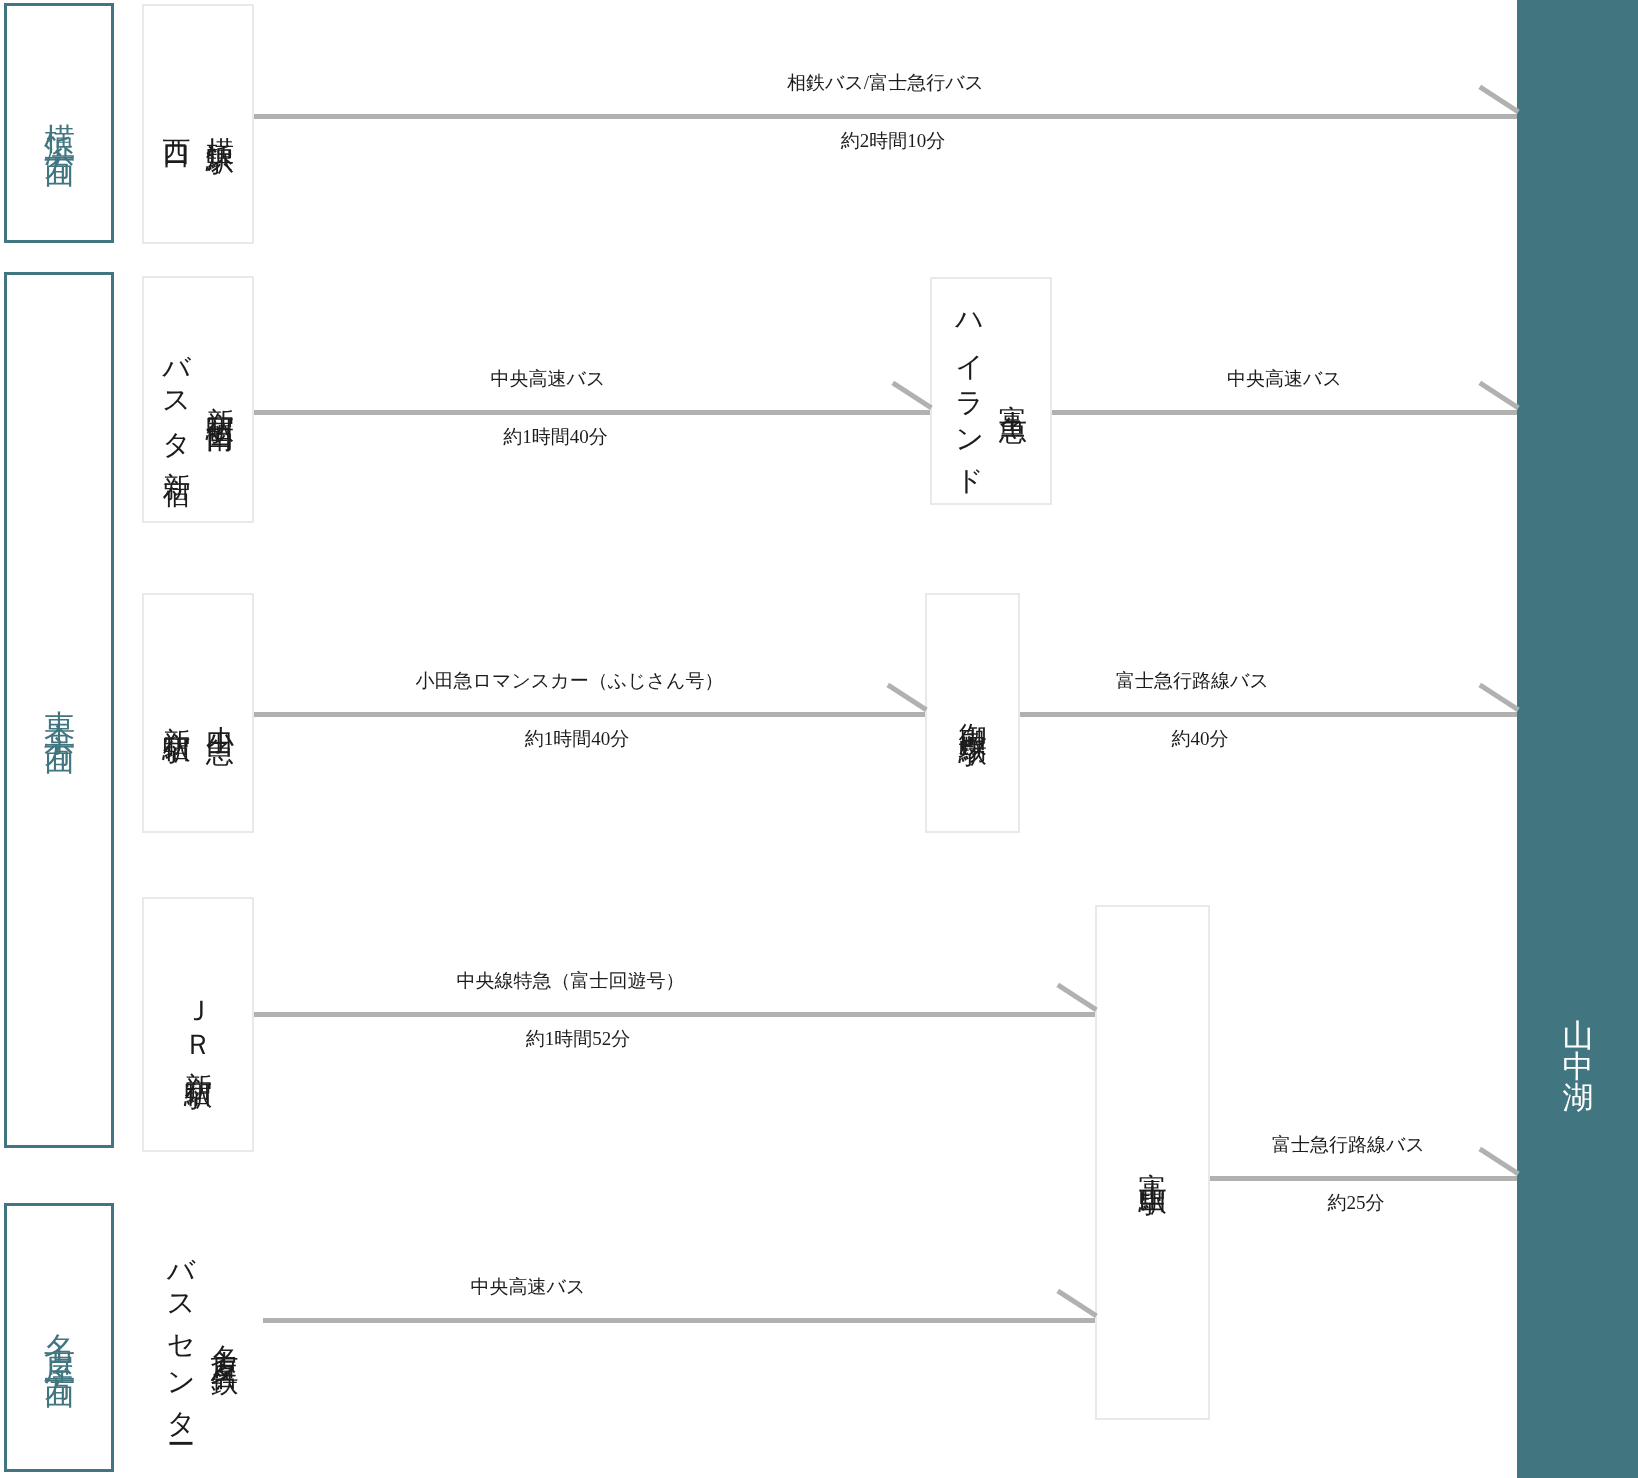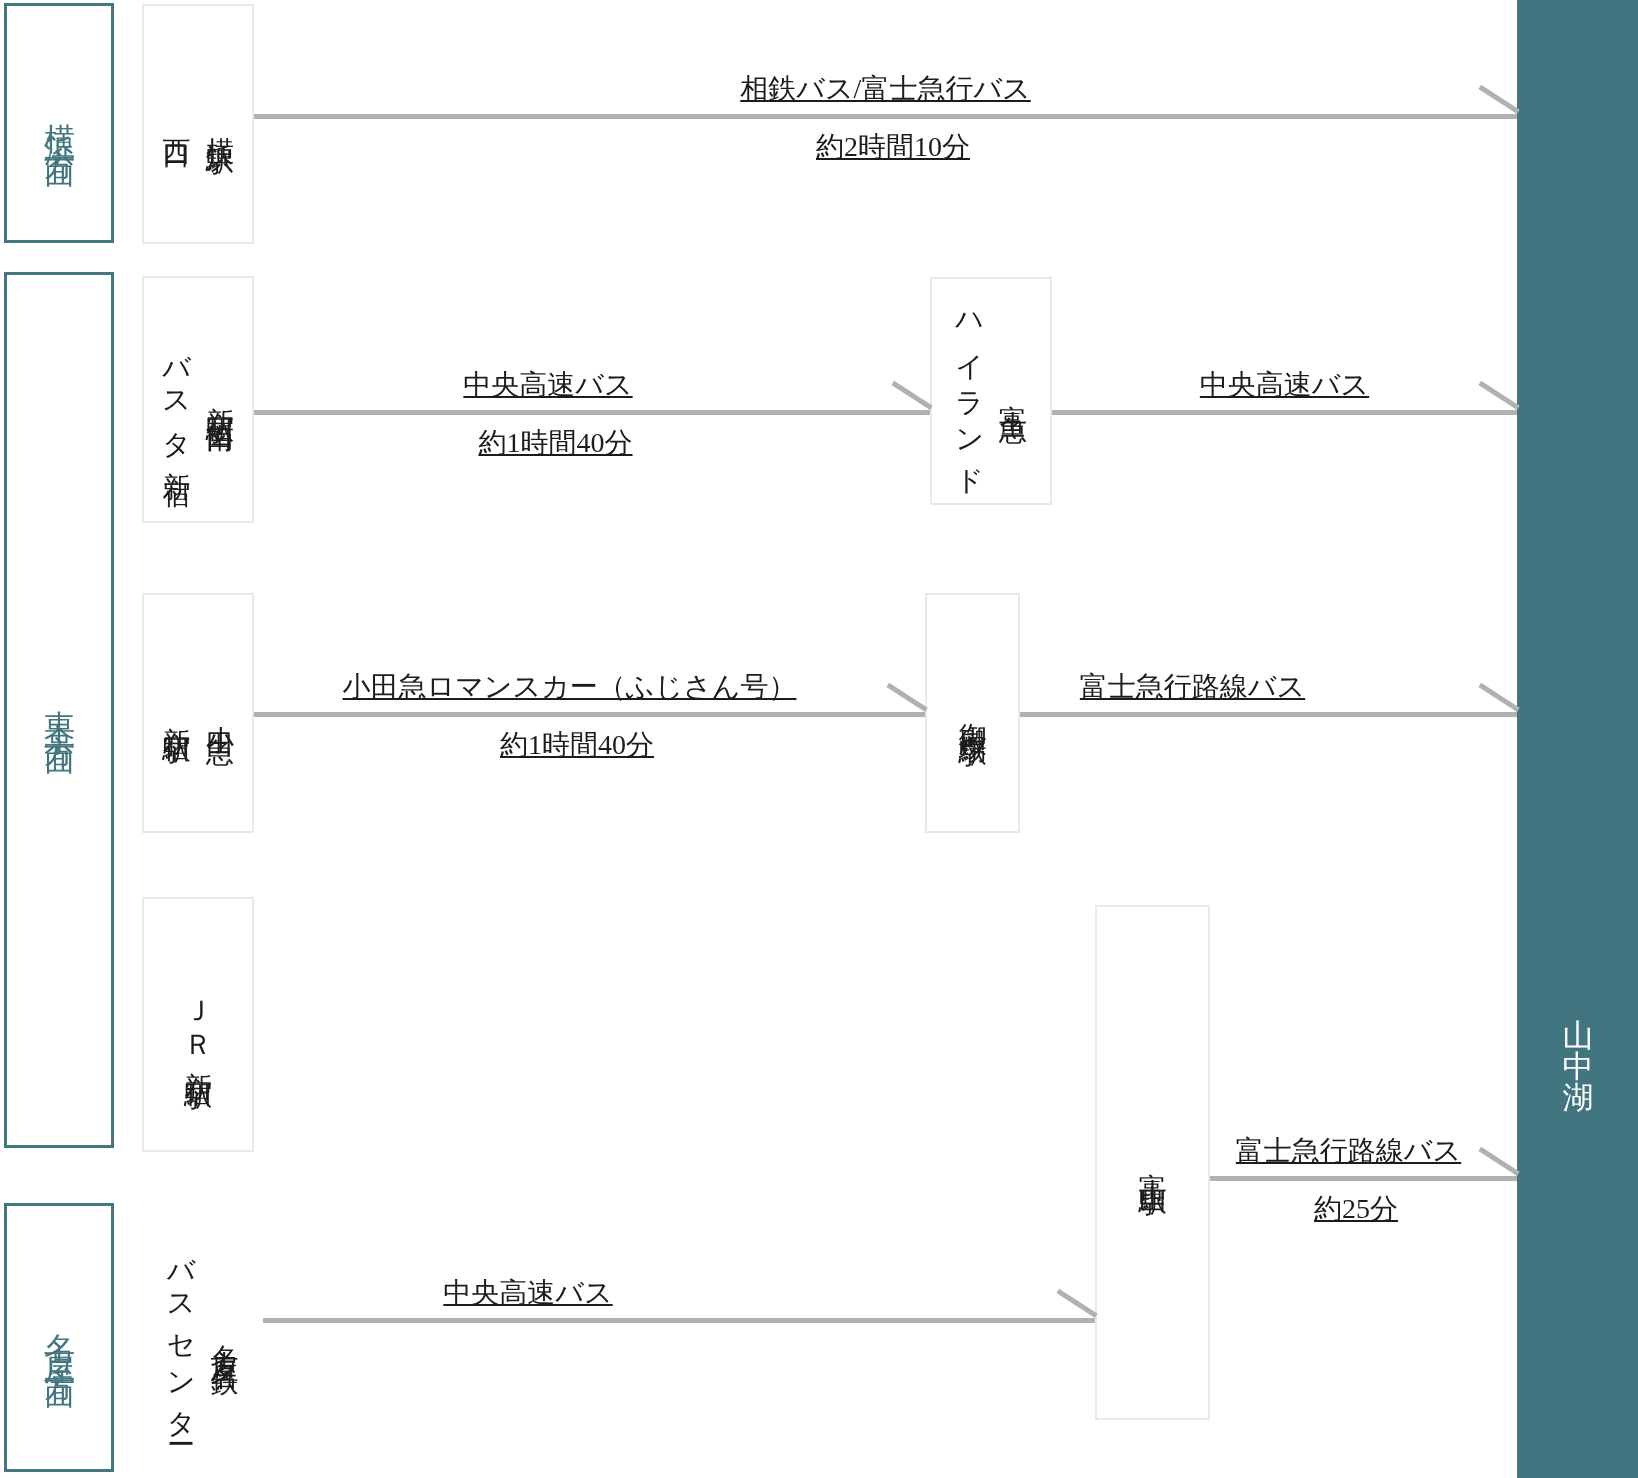--- a/index.html
+++ b/index.html
@@ -45,23 +45,22 @@
   .st-nagoya{left:150px;top:1222px;width:105px;height:230px;}
   
   .dest{
     position:absolute;left:1517px;top:0;width:121px;height:1478px;
     background:var(--accent);display:flex;justify-content:center;
   }
   .dest .vtext{color:#fff;font-size:31px;letter-spacing:1em;margin-top:605px;}
   
   .route{position:absolute;height:96px;}
   .route .mode,.route .dur{
-    position:absolute;left:0;right:0;text-align:center;font-size:28px;color:var(--ink);
+    position:absolute;left:0;right:0;text-align:center;font-size:19px;color:var(--ink);
     box-sizing:border-box;
-    text-decoration:underline;
   }
   .route .mode{top:0;}
   .route .dur{top:58px;margin-left:15px;}
   .route .line{
     position:absolute;left:0;right:0;top:44px;height:5px;background:var(--arrow);
   }
   .route .head{
     position:absolute;right:0;top:39px;width:46px;height:5px;background:var(--arrow);
     transform-origin:100% 100%;transform:rotate(33deg);
   }
@@ -154,22 +153,29 @@
     <div class="mode">小田急ロマンスカー（ふじさん号）</div>
     <div class="line"></div>
     <div class="head"></div>
     <div class="dur">約1時間40分</div>
   </div>
 
   <div class="route r5">
     <div class="mode">富士急行路線バス</div>
     <div class="line"></div>
     <div class="head"></div>
+    <div class="dur">約40分</div>
   </div>
 
+  <div class="route r6">
+    <div class="mode">中央線特急（富士回遊号）</div>
+    <div class="line"></div>
+    <div class="head"></div>
+    <div class="dur">約1時間52分</div>
+  </div>
 
   <div class="route r7">
     <div class="mode">中央高速バス</div>
     <div class="line"></div>
     <div class="head"></div>
   </div>
 
   <div class="route r8">
     <div class="mode">富士急行路線バス</div>
     <div class="line"></div>

